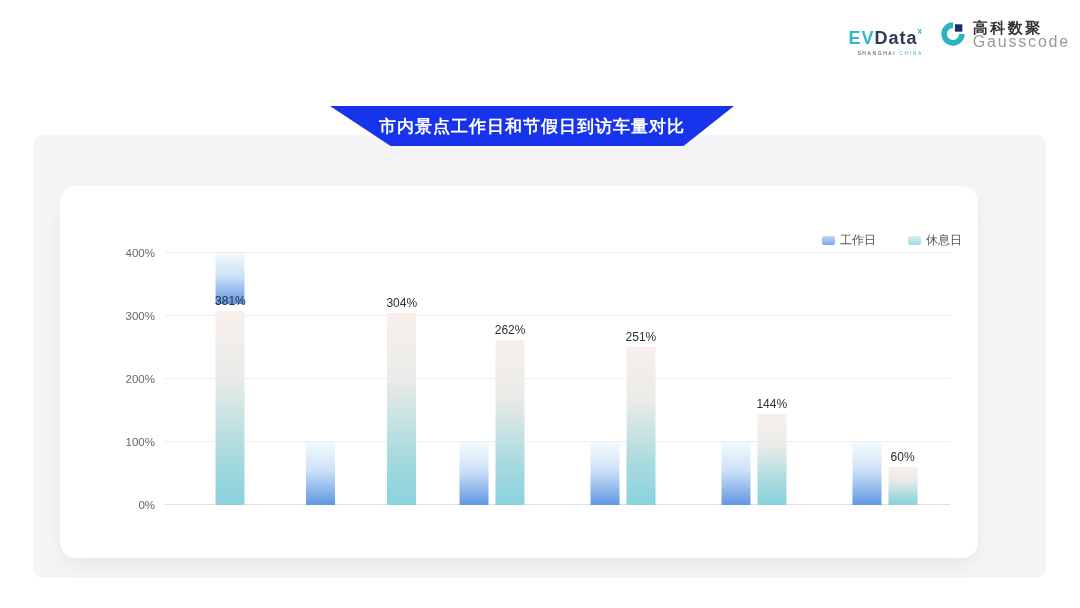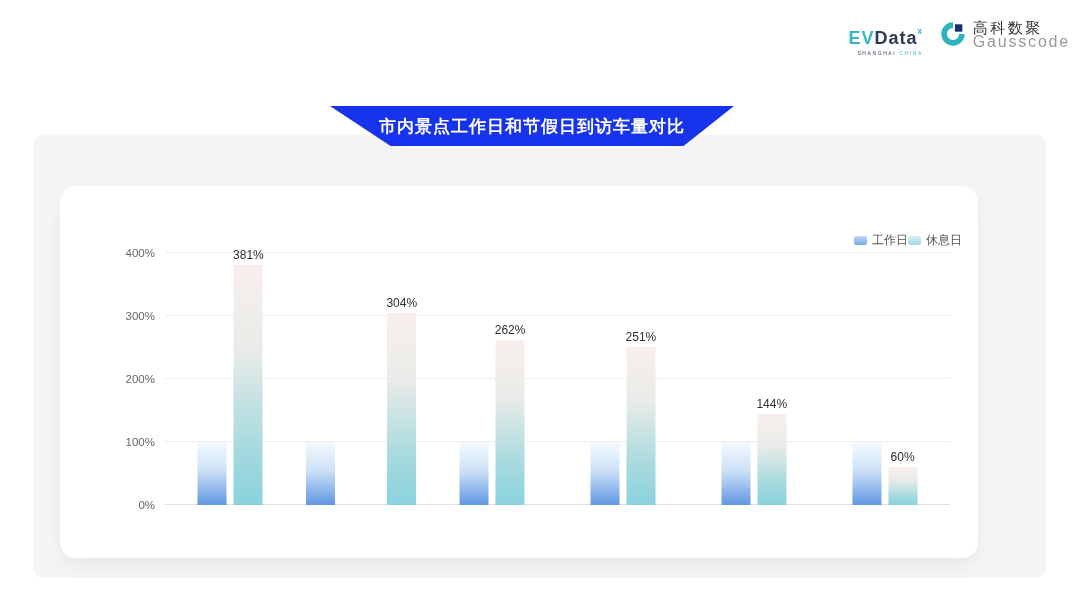--- a/index.html
+++ b/index.html
@@ -12,39 +12,39 @@
   .evdata-line { font-weight:bold; font-size:18px; letter-spacing:1px; line-height:18px; }
   .evdata-ev { color:#35b5c8; }
   .evdata-data { color:#2c3a55; }
   .evdata-sup { color:#35b5c8; font-size:12px; vertical-align:super; font-weight:bold; }
   .evdata-tag { font-size:5px; letter-spacing:1.6px; margin-top:3px; }
   .evdata-tag .t1 { color:#2c3a55; }
   .evdata-tag .t2 { color:#35b5c8; }
   .gausscode { display:flex; align-items:center; gap:6px; }
   .gc-icon { width:28px; height:28px; flex:0 0 auto; }
   .gc-text { display:flex; flex-direction:column; }
-  .gc-cn { font-size:15px; font-weight:normal; color:#333333; letter-spacing:2.5px; line-height:16px; }
+  .gc-cn { font-size:15px; font-weight:bold; color:#333333; letter-spacing:2.5px; line-height:16px; }
   .gc-en { font-size:16px; color:#999999; letter-spacing:1.8px; line-height:12px; }
 
   
   .banner { position:absolute; left:330px; top:106px; width:404px; height:40px;
             background:#1733eb; z-index:4;
             clip-path:polygon(0 0, 100% 0, 87.5% 100%, 15% 100%);
             display:flex; align-items:center; justify-content:center; }
   .banner-text { color:#ffffff; font-size:17px; font-weight:bold; letter-spacing:1px; }
 
   
   .panel { position:absolute; left:33px; top:135px; width:1013px; height:443px;
            background:#f5f5f7; border-radius:10px; z-index:1; }
   .card  { position:absolute; left:60px; top:186px; width:918px; height:372px;
            background:#ffffff; border-radius:16px; z-index:2;
            box-shadow:0 8px 18px rgba(0,0,0,0.05); }
 
   
-  .legend { position:absolute; top:46px; right:16px; display:flex; gap:0; align-items:center; }
+  .legend { position:absolute; top:46px; right:16px; display:flex; gap:32px; align-items:center; }
   .legend-item { display:flex; align-items:center; gap:5px; cursor:pointer; }
   .legend-swatch { width:13px; height:9px; border-radius:2px; }
   .legend-swatch.s0 { background:linear-gradient(180deg,#c3d9f4 0%,#76a9e8 100%); }
   .legend-swatch.s1 { background:linear-gradient(180deg,#d9eef3 0%,#9ed9e6 100%); }
   .legend-label { font-size:12px; color:#555555; }
 
   
   .yticks { position:absolute; left:0; top:67px; width:95px; height:252px; }
   .ytick  { position:absolute; right:0; transform:translateY(6px); font-size:11.5px; color:#666666; }
   .plot   { position:absolute; left:105px; top:67px; width:785px; height:252px; }
@@ -102,21 +102,21 @@
       <span class="ytick" style="bottom: 50%;">200%</span>
       <span class="ytick" style="bottom: 75%;">300%</span>
       <span class="ytick" style="bottom: 100%;">400%</span>
     </div>
   <div class="plot">
       <div class="axisline"></div>
       <div class="gridline" style="bottom: 25%;"></div>
       <div class="gridline" style="bottom: 50%;"></div>
       <div class="gridline" style="bottom: 75%;"></div>
       <div class="gridline" style="bottom: 100%;"></div>
-      <div class="bar-group" style="left: 8.33333%;">
+      <div class="bar-group" style="left: 8.33333%; flex-direction: column;">
         <div class="bar s0" style="height: 25%;"></div>
         <div class="bar s1" style="height: 95.25%;">
           <span class="value-label">381%</span>
         </div>
       </div>
       <div class="bar-group" style="left: 25%;">
         <div class="bar s0" style="height: 25%;"></div>
         <div class="bar s1" style="height: 76%; margin-left: 45px;">
           <span class="value-label">304%</span>
         </div>

